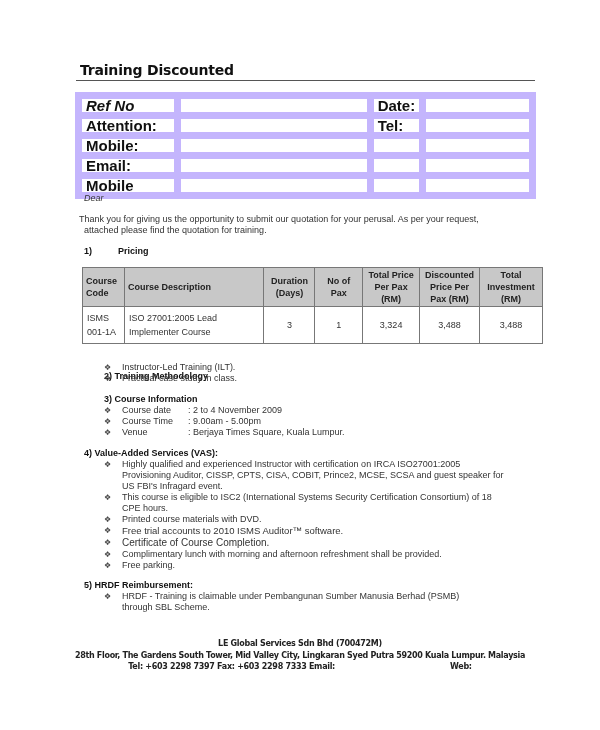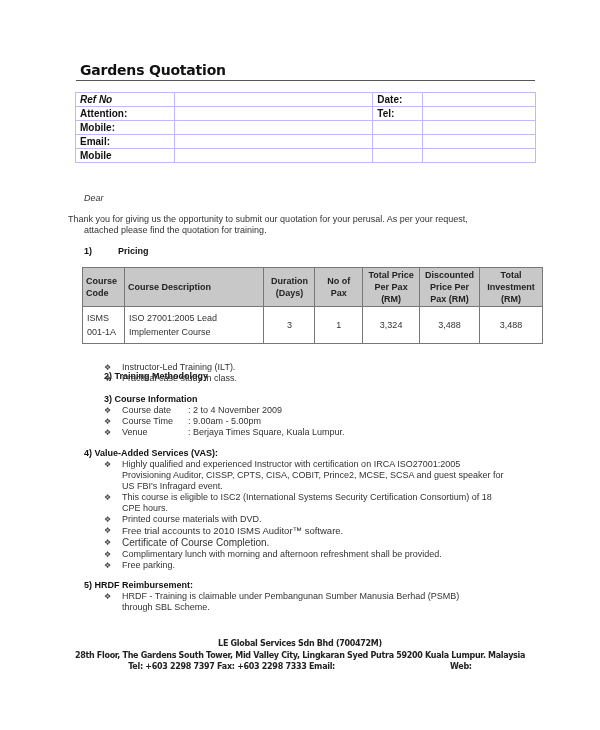--- a/index.html
+++ b/index.html
@@ -4,21 +4,21 @@
 <style>
   html, body { margin:0; padding:0; background:#ffffff; }
   body { width:600px; height:730px; position:relative; overflow:hidden;
          font-family:"Liberation Sans", sans-serif; color:#222; }
   .title { position:absolute; left:80px; top:62px; font-family:"DejaVu Sans", sans-serif;
            font-weight:bold; font-size:14px; color:#111; letter-spacing:-0.2px; }
   .title-rule { position:absolute; left:76px; top:80px; width:459px; height:1px; background:#555; }
 
   table { border-collapse:collapse; }
   .info { position:absolute; left:75px; top:92px; width:461px; }
-  .info td { border:1px solid #c4b5fd; height:13px; padding:0 4px; font-size:10px;
+  .info td { border:7px solid #c4b5fd; height:13px; padding:0 4px; font-size:15px;
              font-weight:bold; color:#111; line-height:13px; }
   .info td.italic { font-style:italic; }
 
   .p { position:absolute; font-size:9px; color:#333; line-height:12px; }
   .b { font-weight:bold; color:#111; }
 
   .price { position:absolute; left:82px; top:267px; width:461px; }
   .price th { background:#c8c8c8; border:1px solid #777; font-size:9px; font-weight:bold;
               color:#222; padding:1px 3px; line-height:12px; height:34px; }
   .price td { border:1px solid #777; font-size:9px; color:#333; padding:2px 4px;
@@ -28,21 +28,21 @@
   .bul { position:absolute; font-size:9px; color:#333; line-height:11px; }
   .bul .row { position:relative; padding-left:18px; }
   .bul .row .dia { position:absolute; left:0; top:0; font-size:8px; color:#444; }
 
   .footer { position:absolute; left:0; width:600px; text-align:center; font-size:8px;
             font-weight:bold; color:#222; font-family:"DejaVu Sans", sans-serif; letter-spacing:-0.3px; }
 </style>
 </head>
 <body>
 
-<div class="title">Gardens Quotation</div>
+<div class="title">Training Discounted</div>
 <div class="title-rule"></div>
 
 <table class="info">
   <colgroup>
       <col style="width:99px">
       <col style="width:199px">
       <col style="width:50px">
       <col style="width:113px">
     </colgroup>
   <tbody>
@@ -73,21 +73,21 @@
   <tr>
     <td>Mobile</td>
     <td></td>
     <td></td>
     <td></td>
   </tr>
 </tbody>
   </table>
 
 <div class="p" style="left:84px;top:192px;font-style:italic;">Dear</div>
-<div class="p" style="left:68px;top:213px;">Thank you for giving us the opportunity to submit our quotation for your perusal.  As per your request,</div>
+<div class="p" style="left:79px;top:213px;">Thank you for giving us the opportunity to submit our quotation for your perusal.  As per your request,</div>
 <div class="p" style="left:84px;top:224px;">attached please find the quotation for training.</div>
 
 <div class="p b" style="left:84px;top:245px;">1)</div>
 <div class="p b" style="left:118px;top:245px;">Pricing</div>
 
 <table class="price">
   <colgroup>
     <col style="width:42px">
       <col style="width:140px">
       <col style="width:51px">

